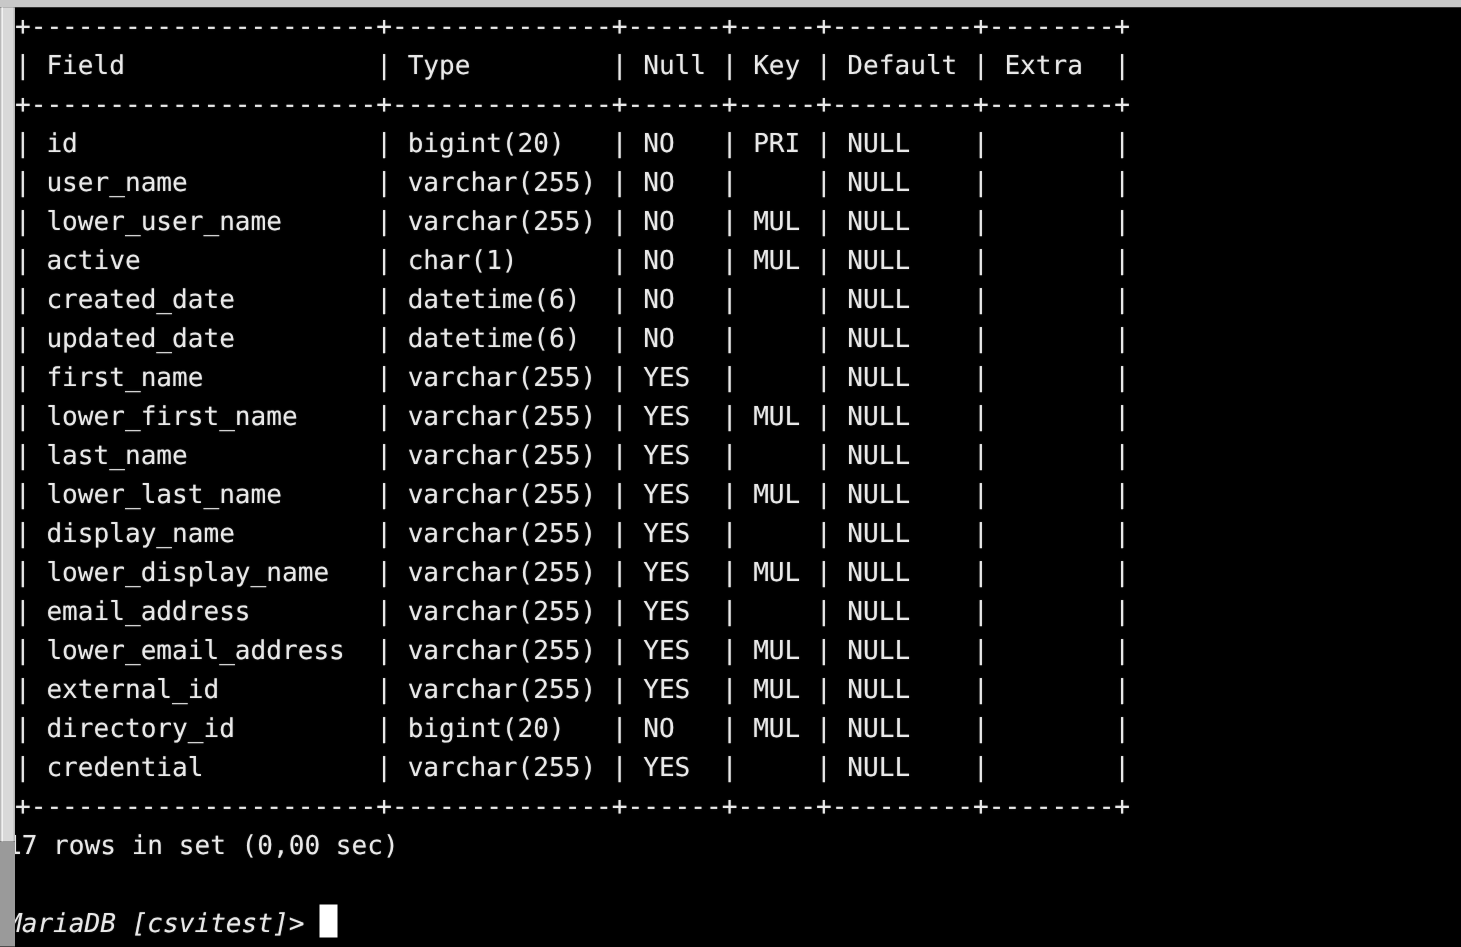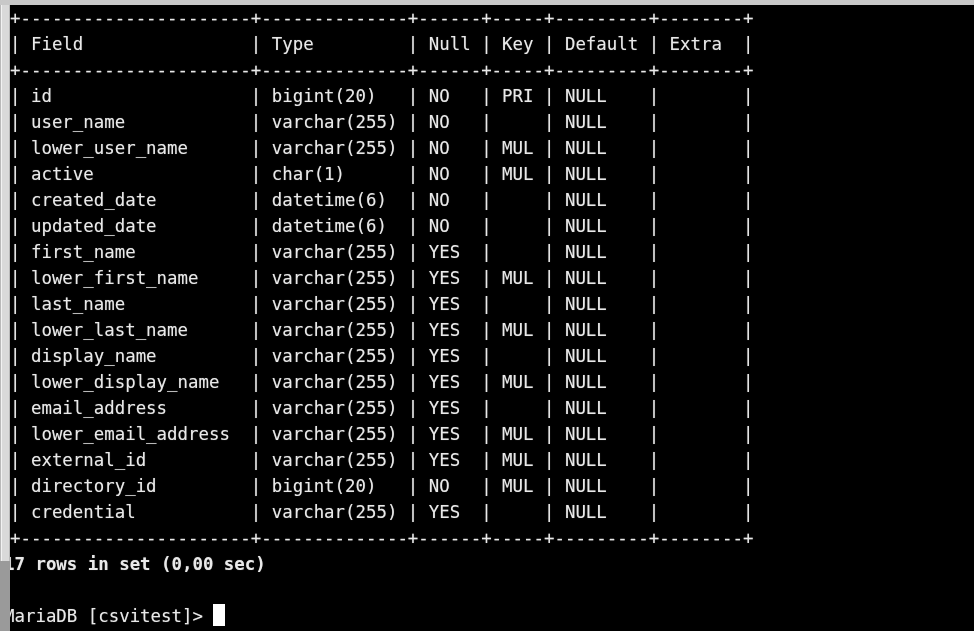--- a/index.html
+++ b/index.html
@@ -83,20 +83,21 @@
     height: 26px;
   }
   .rule {
     color: #e9e9e9;
   }
   .blank { height: 26px; display:block; }
   .cursor-line {
     position: relative;
     display: block;
     height: 26px;
+    font-style: italic;
   }
   .cursor-block {
     display: inline-block;
     width: 12px;
     height: 22px;
     background: #ffffff;
     vertical-align: -4px;
   }
 </style>
 </head>
@@ -107,18 +108,18 @@
   <div class="top-strip"></div>
 
   <div class="scroll-gutter">
     <div class="thumb"></div>
   </div>
   <div class="scroll-gutter-lower"></div>
 
   <div class="screen">
     <pre class="console"><span class="line rule">+----------------------+--------------+------+-----+---------+--------+</span><span class="line">| Field                | Type         | Null | Key | Default | Extra  |</span><span class="line rule">+----------------------+--------------+------+-----+---------+--------+</span><span class="line">| id                   | bigint(20)   | NO   | PRI | NULL    |        |</span><span class="line">| user_name            | varchar(255) | NO   |     | NULL    |        |</span><span class="line">| lower_user_name      | varchar(255) | NO   | MUL | NULL    |        |</span><span class="line">| active               | char(1)      | NO   | MUL | NULL    |        |</span><span class="line">| created_date         | datetime(6)  | NO   |     | NULL    |        |</span><span class="line">| updated_date         | datetime(6)  | NO   |     | NULL    |        |</span><span class="line">| first_name           | varchar(255) | YES  |     | NULL    |        |</span><span class="line">| lower_first_name     | varchar(255) | YES  | MUL | NULL    |        |</span><span class="line">| last_name            | varchar(255) | YES  |     | NULL    |        |</span><span class="line">| lower_last_name      | varchar(255) | YES  | MUL | NULL    |        |</span><span class="line">| display_name         | varchar(255) | YES  |     | NULL    |        |</span><span class="line">| lower_display_name   | varchar(255) | YES  | MUL | NULL    |        |</span><span class="line">| email_address        | varchar(255) | YES  |     | NULL    |        |</span><span class="line">| lower_email_address  | varchar(255) | YES  | MUL | NULL    |        |</span><span class="line">| external_id          | varchar(255) | YES  | MUL | NULL    |        |</span><span class="line">| directory_id         | bigint(20)   | NO   | MUL | NULL    |        |</span><span class="line">| credential           | varchar(255) | YES  |     | NULL    |        |</span><span class="line rule">+----------------------+--------------+------+-----+---------+--------+</span></pre>
 
-    <pre class="console"><span class="line" style="margin-left:-6px;font-weight:bold;">17 rows in set (0,00 sec)</span><span class="blank"></span></pre>
+    <pre class="console"><span class="line" style="margin-left:-6px;">17 rows in set (0,00 sec)</span><span class="blank"></span></pre>
 
     <pre class="console"><span class="cursor-line" style="margin-left:-6px;"><span>MariaDB [csvitest]&gt;</span><span> </span><span></span><span class="cursor-block"></span></span></pre>
   </div>
 
 </div>
 
 </body></html>

